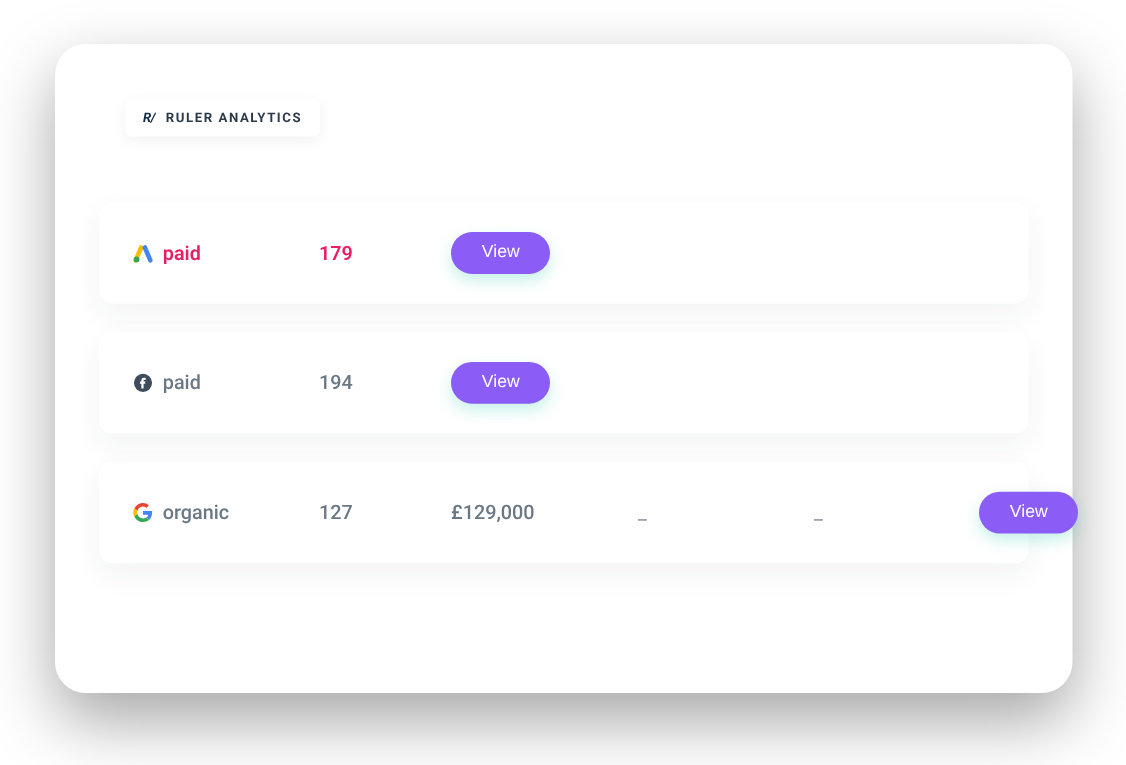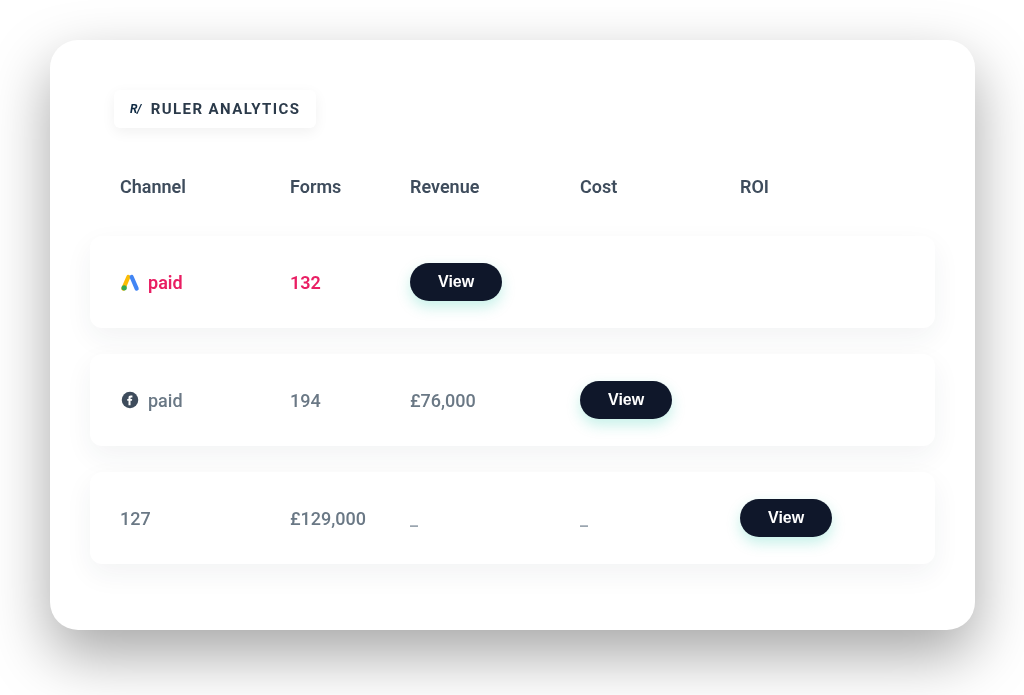--- a/index.html
+++ b/index.html
@@ -34,21 +34,21 @@
     margin-bottom: 34px;
   }
   .brand-mark {
     font-size: 12px;
     font-style: italic;
     font-weight: 700;
     color: #0f2a43;
     letter-spacing: -0.5px;
   }
   .brand-name {
-    font-size: 15px;
+    font-size: 12px;
     font-weight: 700;
     letter-spacing: 1.4px;
     color: #2b3a4a;
   }
   .table {
     width: 100%;
   }
   .header-row, .data-row {
     display: grid;
     grid-template-columns: 170px 120px 170px 160px 150px 1fr;
@@ -82,89 +82,91 @@
   }
   .icon-slot {
     width: 20px;
     height: 20px;
     display: flex;
     align-items: center;
     justify-content: center;
   }
   .view-btn {
     margin-left: auto;
-    background: #0f172a;
+    background: #8b5cf6;
     color: #ffffff;
     border: none;
     border-radius: 999px;
     padding: 10px 28px;
     font-size: 16px;
-    font-weight: 700;
+    font-weight: 400;
     cursor: pointer;
     box-shadow: 0 6px 14px rgba(28,198,168,0.25);
   }
   .dash { color: #9aa5af; }
   .highlight .channel-cell { color: #e91e63; }
 </style>
 </head>
 <body>
 
 <div class="card">
 
   <div class="brand-badge">
     <span class="brand-mark">R/</span>
     <span class="brand-name">RULER ANALYTICS</span>
   </div>
 
   <div class="table">
 
-    <div class="header-row">
-      <div>Channel</div>
-      <div>Forms</div>
-      <div>Revenue</div>
-      <div>Cost</div>
-      <div>ROI</div>
-      <div></div>
-    </div>
 
     <div class="data-row highlight">
       <div class="channel-cell">
         <span class="icon-slot">
           <svg viewBox="0 0 24 24" width="20" height="20">
             <path d="M4 20 L10 6" stroke="#fbbc04" stroke-width="5" stroke-linecap="round"></path>
             <path d="M14 6 L20 20" stroke="#4285f4" stroke-width="5" stroke-linecap="round"></path>
             <circle cx="5" cy="19" r="3.2" fill="#34a853"></circle>
           </svg>
         </span>
         <span>paid</span>
       </div>
-      <div>132</div>
+      <div>179</div>
       <div>
         <button class="view-btn">View</button>
       </div>
     </div>
 
     <div class="data-row">
       <div class="channel-cell">
         <span class="icon-slot">
           <svg viewBox="0 0 24 24" width="18" height="18">
             <circle cx="12" cy="12" r="11" fill="#3e4c5c"></circle>
             <path d="M13.5 8.5h1.7V6h-2.2c-1.9 0-3 1.1-3 3v1.5H8.3V13h1.7v6h2.7v-6h1.9l.3-2.5h-2.2V9.3c0-.6.2-.8.8-.8z" fill="#ffffff"></path>
           </svg>
         </span>
         <span>paid</span>
       </div>
       <div>194</div>
-      <div>£76,000</div>
       <div>
         <button class="view-btn">View</button>
       </div>
     </div>
 
     <div class="data-row">
+      <div class="channel-cell">
+        <span class="icon-slot">
+          <svg viewBox="0 0 48 48" width="18" height="18">
+            <path fill="#EA4335" d="M24 9.5c3.9 0 6.6 1.7 8.1 3.1l5.9-5.9C34.3 3.1 29.7 1 24 1 14.8 1 6.9 6.6 3.3 14.7l6.9 5.4C11.9 14 17.4 9.5 24 9.5z"></path>
+            <path fill="#4285F4" d="M46.5 24.5c0-1.6-.1-3.1-.4-4.5H24v9h12.7c-.5 2.9-2.1 5.4-4.6 7.1l7.1 5.5c4.2-3.9 6.6-9.6 6.6-17.1z"></path>
+            <path fill="#FBBC05" d="M10.2 28.1c-.5-1.4-.8-2.9-.8-4.6s.3-3.2.8-4.6l-6.9-5.4C1.2 17 0 20.4 0 24s1.2 7 3.3 10.4l6.9-6.3z"></path>
+            <path fill="#34A853" d="M24 47c6.1 0 11.2-2 14.9-5.5l-7.1-5.5c-2 1.4-4.6 2.2-7.8 2.2-6.6 0-12.1-4.5-13.8-10.6l-6.9 6.3C6.9 41.4 14.8 47 24 47z"></path>
+          </svg>
+        </span>
+        <span>organic</span>
+      </div>
       <div>127</div>
       <div>£129,000</div>
       <div class="dash">_</div>
       <div class="dash">_</div>
       <div>
         <button class="view-btn">View</button>
       </div>
     </div>
 
   </div>

